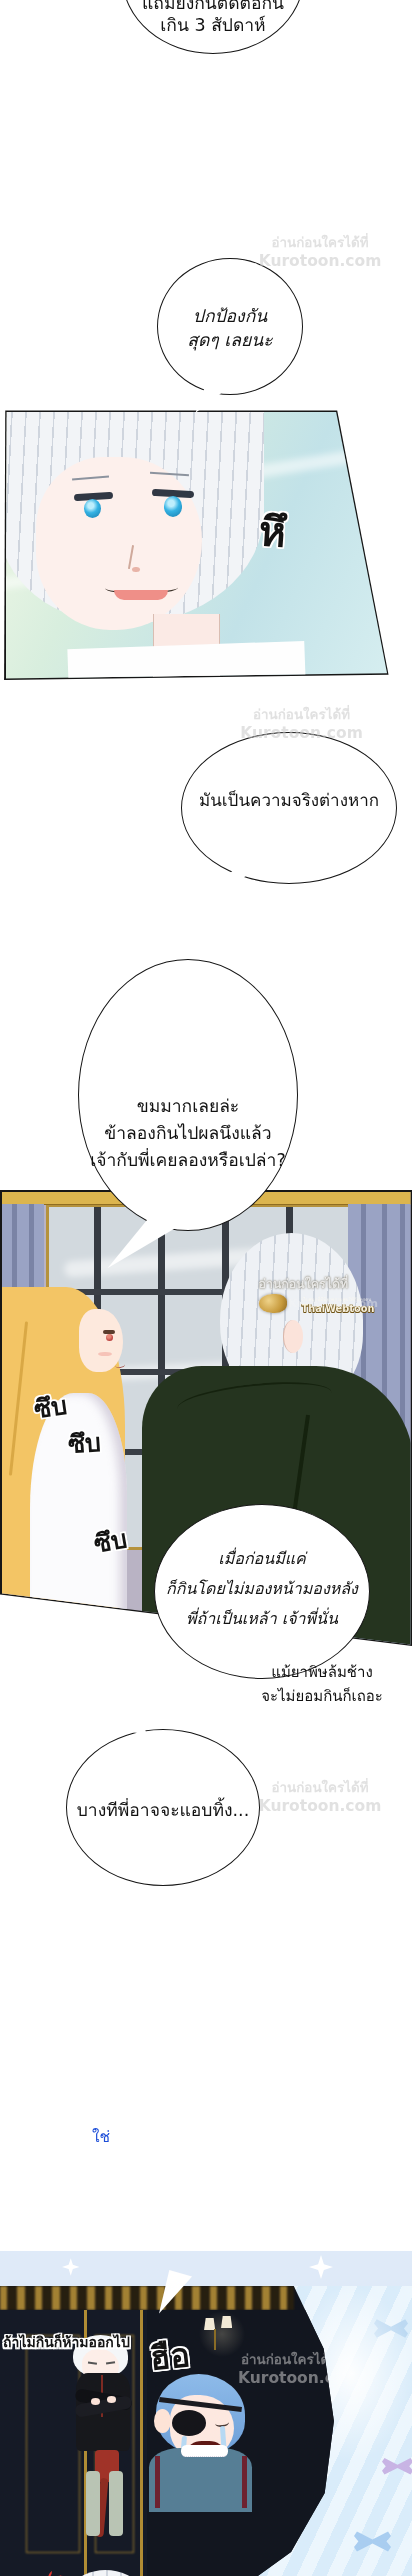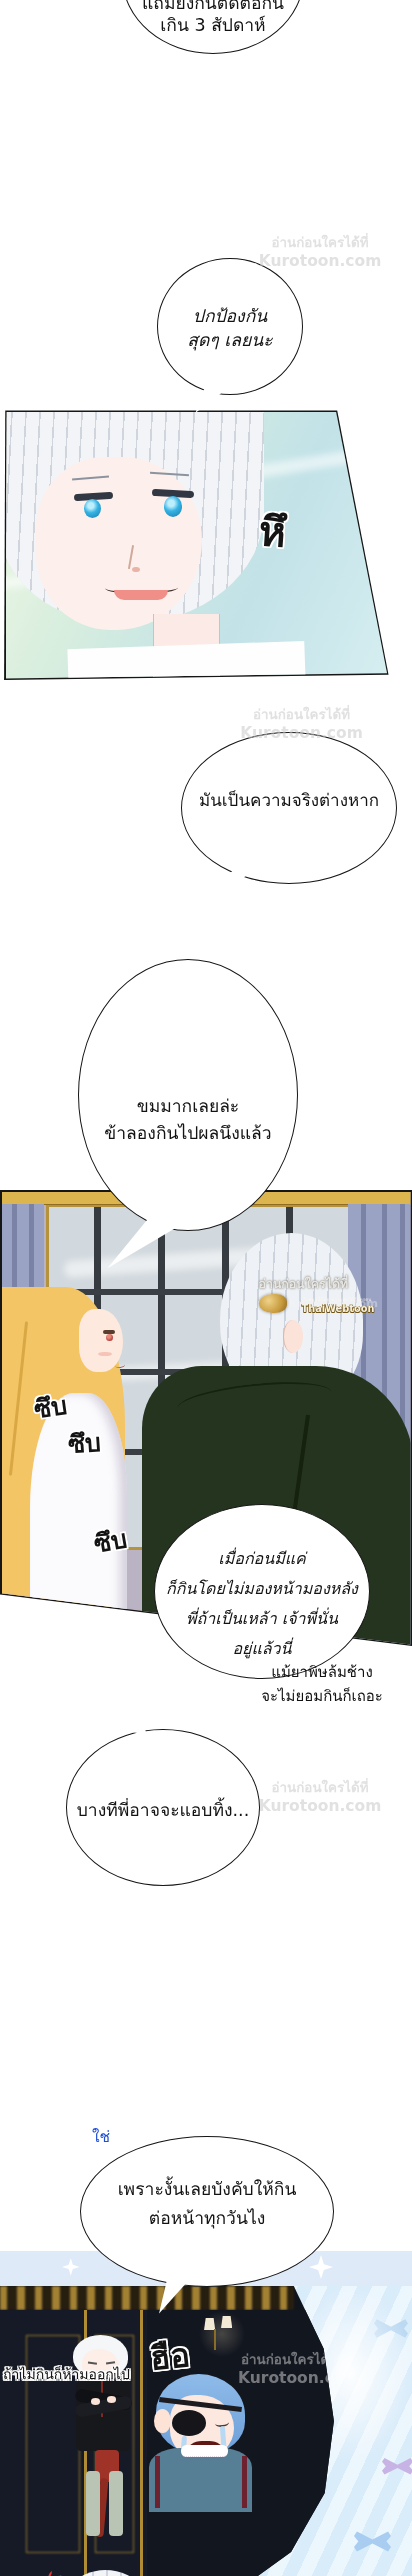--- a/index.html
+++ b/index.html
@@ -108,20 +108,21 @@
   <div class="tail" style="left:200px;top:841px;width:86px;height:66px;clip-path:polygon(66% 5%,99% 15%,1% 97%);"></div>
   <div class="wm" style="left:224px;top:707px;width:155px;">
     <span class="l1">อ่านก่อนใครได้ที่</span>
     <span class="l2">Kurotoon.com</span>
   </div>
 
   <div class="eb" style="left:78px;top:959px;width:218px;height:270px;">
     <div class="btxt" style="top:133px;font-size:17.5px;line-height:27px;">
       <span class="bl">ขมมากเลยล่ะ</span>
       <span class="bl">ข้าลองกินไปผลนึงแล้ว</span>
+      <span class="bl">เจ้ากับพี่เคยลองหรือเปล่า?</span>
     </div>
   </div>
   <div class="tail" style="left:106px;top:1211px;width:75px;height:59px;clip-path:polygon(62% 4%,99% 24%,2% 97%);"></div>
 
   <div class="panel" style="left:0;top:1190px;width:412px;height:456px;clip-path:polygon(0 0,100% 0,100% 100%,0 88.7%);">
     <div class="pinner" style="clip-path:polygon(0 0,100% 0,100% 100%,0 88.7%);">
       <div class="abs" style="inset:0;background:#b9b3c4;"></div>
 
       <div class="abs" style="left:44px;top:12.4px;width:319px;height:340px;background:#d2d9de;border:3.6px solid #b5923c;">
         <div class="streak" style="left:15.5px;top:46px;width:247px;height:15.5px;transform:rotate(-4deg);"></div>
@@ -178,46 +179,39 @@
         </div>
       </div>
     </div>
   </div>
 
   <div class="eb" style="left:154px;top:1504px;width:214px;height:173px;font-style:italic;">
     <div class="btxt" style="top:39px;font-size:16px;line-height:30px;">
       <span class="bl">เมื่อก่อนมีแค่</span>
       <span class="bl">ก็กินโดยไม่มองหน้ามองหลัง</span>
       <span class="bl">พี่ถ้าเป็นเหล้า เจ้าพี่นั่น</span>
-      <span class="bl">อยู่แล้วนี่</span>
     </div>
   </div>
   <div class="abs" style="left:255px;top:1660px;width:134px;text-align:center;font-size:15px;line-height:24px;color:#111;z-index:7;">
     <span class="bl">แม้ยาพิษล้มช้าง</span>
     <span class="bl">จะไม่ยอมกินก็เถอะ</span>
   </div>
 
   <div class="eb" style="left:66px;top:1729px;width:192px;height:155px;">
     <div class="btxt" style="top:66px;font-size:17.5px;">
       <span class="bl">บางทีพี่อาจจะแอบทิ้ง...</span>
     </div>
   </div>
   <div class="tail" style="left:130px;top:1702px;width:18.5px;height:34px;clip-path:polygon(10% 88%,90% 96%,42% 3%);"></div>
   <div class="wm" style="left:258px;top:1780px;width:124px;">
     <span class="l1">อ่านก่อนใครได้ที่</span>
     <span class="l2">Kurotoon.com</span>
   </div>
 
   <div class="abs" style="left:92px;top:2124px;font-size:15.5px;color:#1d4ed8;z-index:7;">ใช่</div>
-  <div class="eb" style="left:80px;top:2136px;width:252px;height:149px;">
-    <div class="btxt" style="top:38px;font-size:17.5px;line-height:29px;">
-      <span class="bl">เพราะงั้นเลยบังคับให้กิน</span>
-      <span class="bl">ต่อหน้าทุกวันไง</span>
-    </div>
-  </div>
   <div class="tail" style="left:156px;top:2268px;width:38px;height:47px;clip-path:polygon(35% 4%,95% 18%,8% 97%);"></div>
 
   <div class="abs" style="left:0;top:2251px;width:412px;height:35px;background:#dfeaf8;z-index:1;">
     <div class="star" style="left:62px;top:7.2px;width:17.5px;height:17.5px;background:#fff;"></div>
     <div class="star" style="left:309px;top:4.1px;width:24px;height:24px;background:#fff;"></div>
   </div>
 
   <div class="abs" style="left:0;top:2286px;width:412px;height:609px;z-index:2;">
     <div class="abs" style="left:0;top:0;width:412px;height:364px;background:repeating-linear-gradient(115deg,#d9ecfa 0 13.4px,#ecf6fd 13.4px 27px);"></div>
 
@@ -267,21 +261,21 @@
       <div class="abs" style="left:221px;top:140px;width:5.2px;height:32px;background:rgba(175,215,245,.9);border-radius:3.1px;transform:rotate(-4deg);"></div>
       <div class="abs" style="left:181px;top:150px;width:4.6px;height:24px;background:rgba(175,215,245,.9);border-radius:3.1px;transform:rotate(5deg);"></div>
       <div class="abs" style="left:187px;top:155px;width:37px;height:28px;background:#5e1713;border-radius:40% 40% 50% 50%;"></div>
       <div class="abs" style="left:193px;top:167px;width:23px;height:11.3px;background:#a03a33;border-radius:50%;"></div>
       <div class="abs" style="left:149px;top:162px;width:103px;height:64px;background:#567e95;border-radius:30% 30% 0 0;"></div>
       <div class="abs" style="left:181px;top:159px;width:47px;height:11.3px;background:#fff;border-radius:5.2px;border-bottom:1.5px dotted #d8d2e0;"></div>
       <div class="abs" style="left:155px;top:170px;width:5.2px;height:52px;background:#6e2230;"></div>
       <div class="abs" style="left:242px;top:170px;width:5.2px;height:52px;background:#6e2230;"></div>
 
       <div class="abs ot" style="left:150px;top:44px;font-size:33px;transform:rotate(-6deg);">ฮือ</div>
-      <div class="abs ot" style="left:3.1px;top:45px;font-size:14px;font-weight:normal;margin-top:32px;">ถ้าไม่กินก็ห้ามออกไป</div>
+      <div class="abs ot" style="left:3.1px;top:45px;font-size:14px;font-weight:bold;">ถ้าไม่กินก็ห้ามออกไป</div>
       <div class="wm" style="left:238px;top:66px;width:103px;">
         <span class="l1">อ่านก่อนใครได้ที่</span>
         <span class="l2">Kurotoon.com</span>
       </div>
     </div>
 
     <div class="abs hair-streaks" style="left:52px;top:284px;width:111px;height:126px;background-color:#f2f4f8;border-radius:48% 52% 45% 40%;"></div>
 
     <div class="abs" style="left:44px;top:286px;width:24px;height:24px;">
       <div class="arc" style="left:1px;top:1px;transform:rotate(225deg);"></div>

